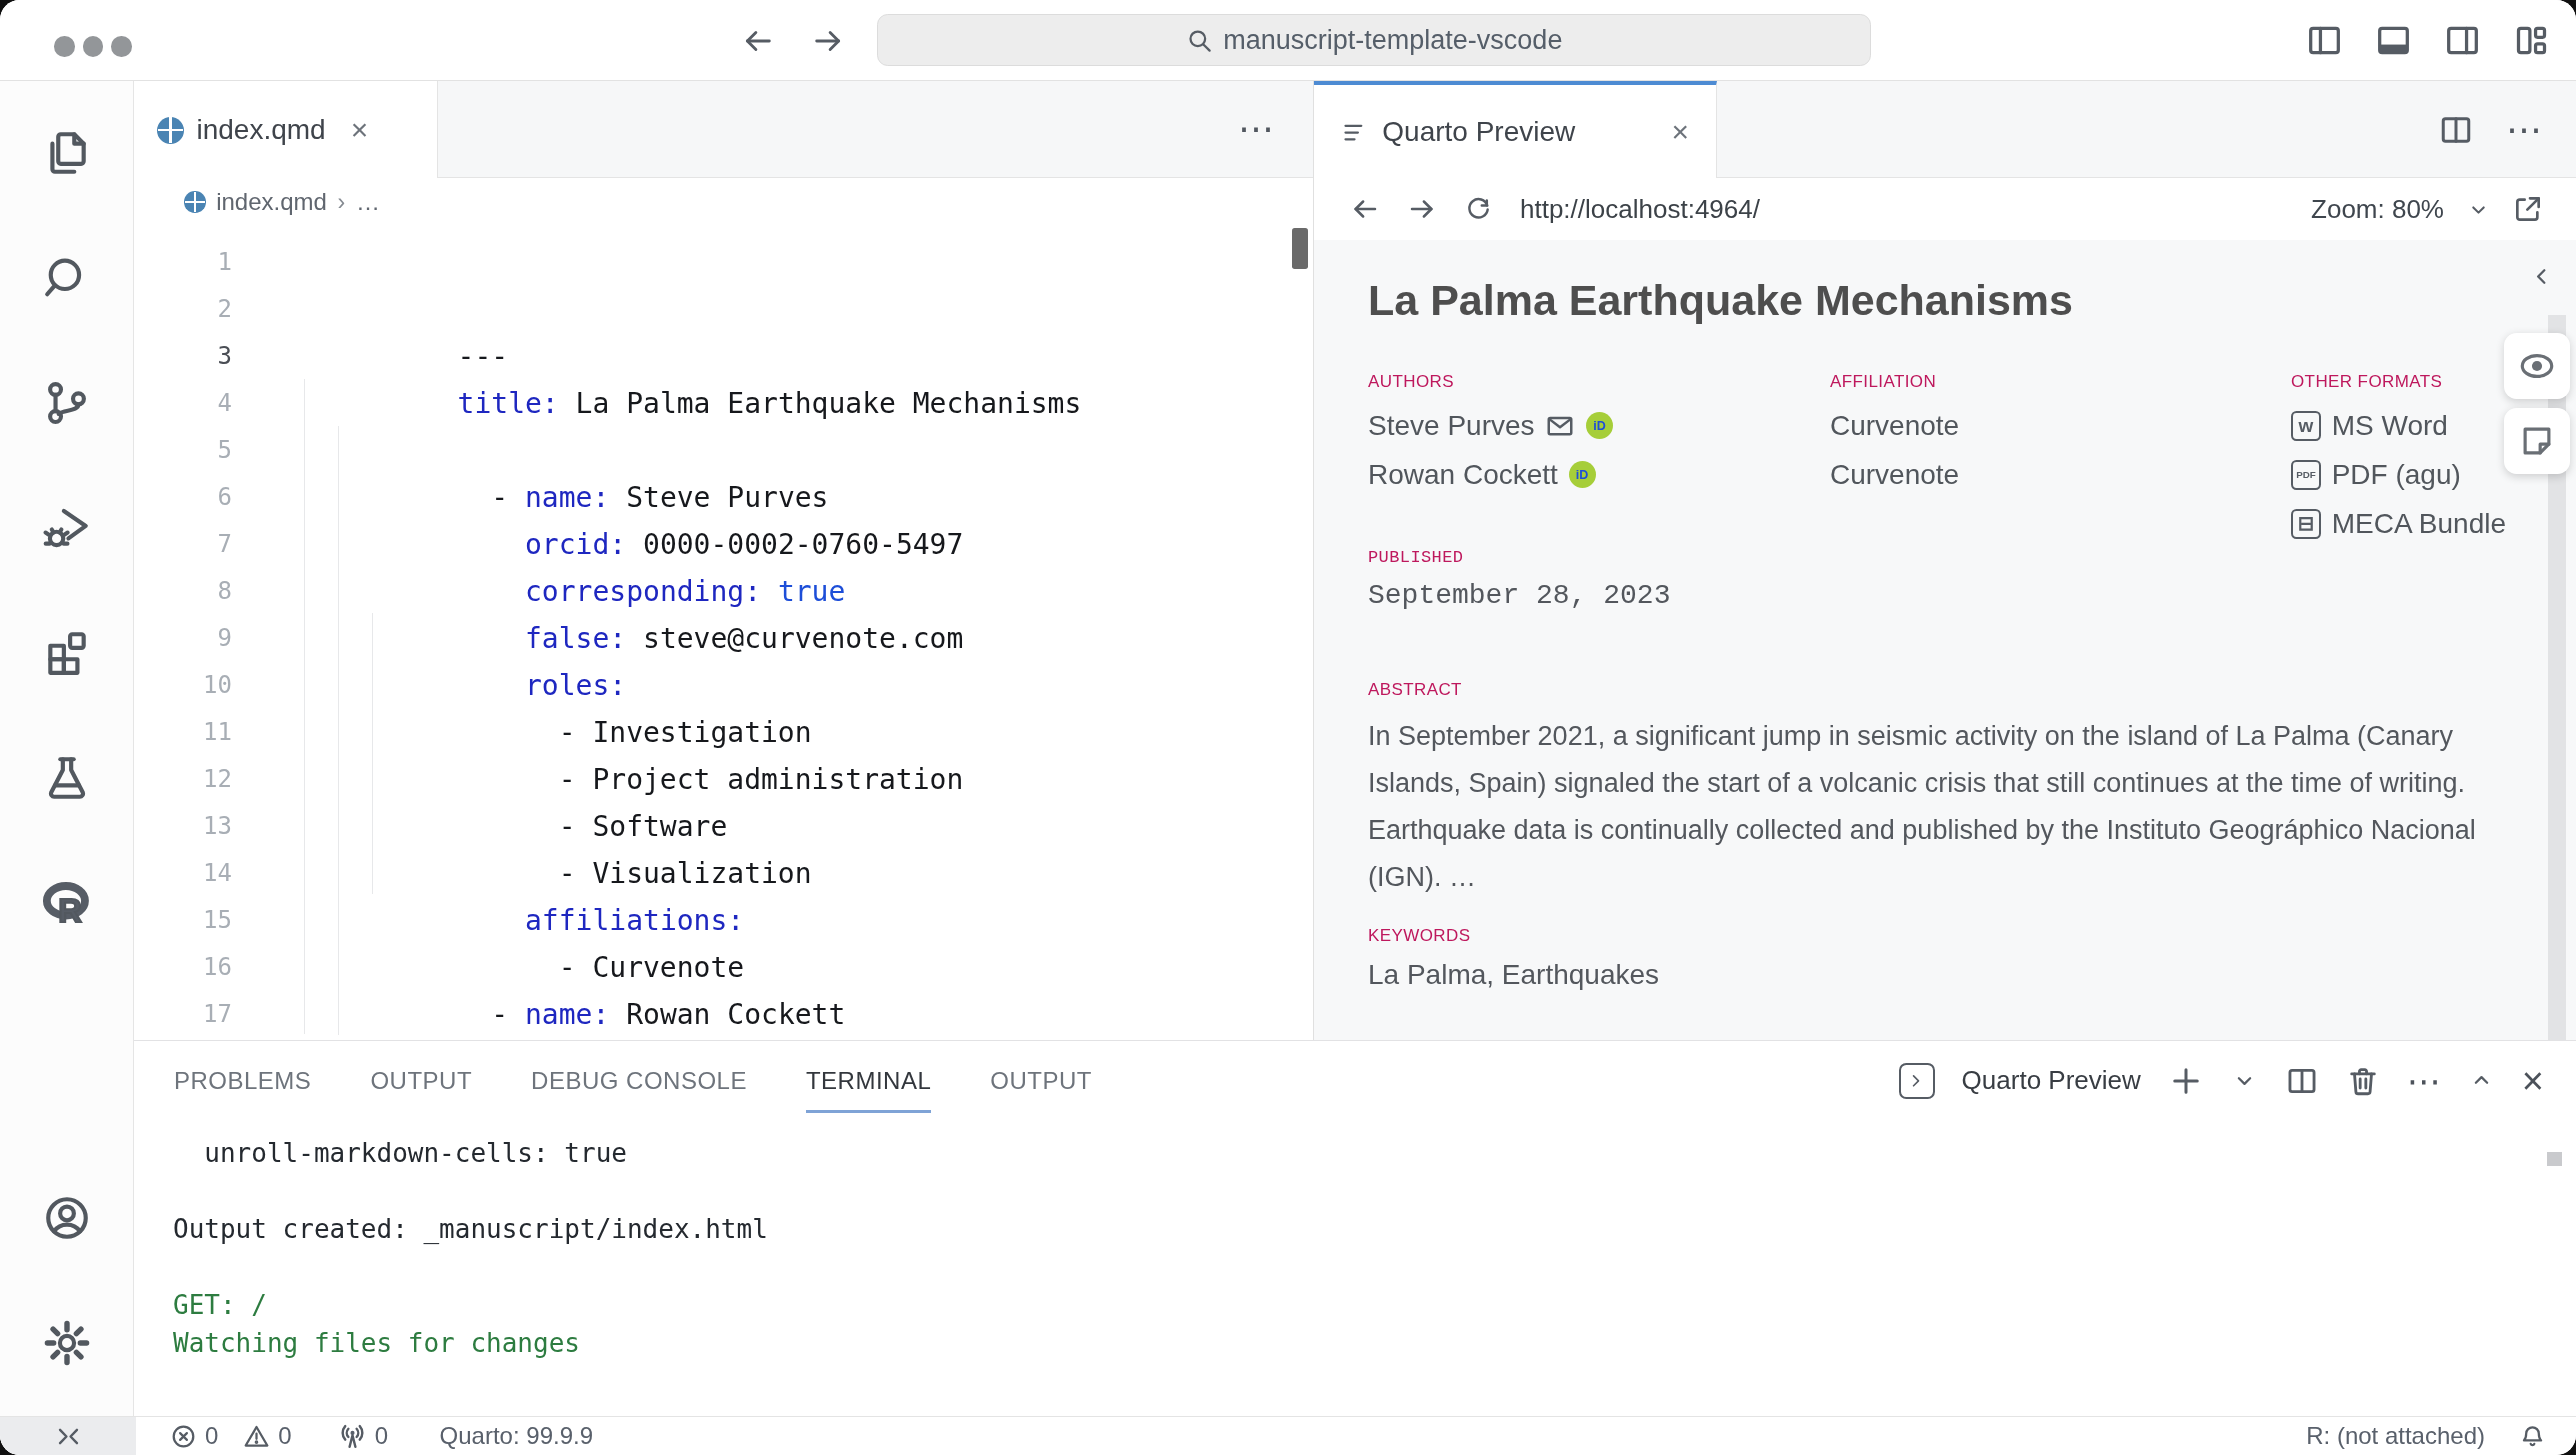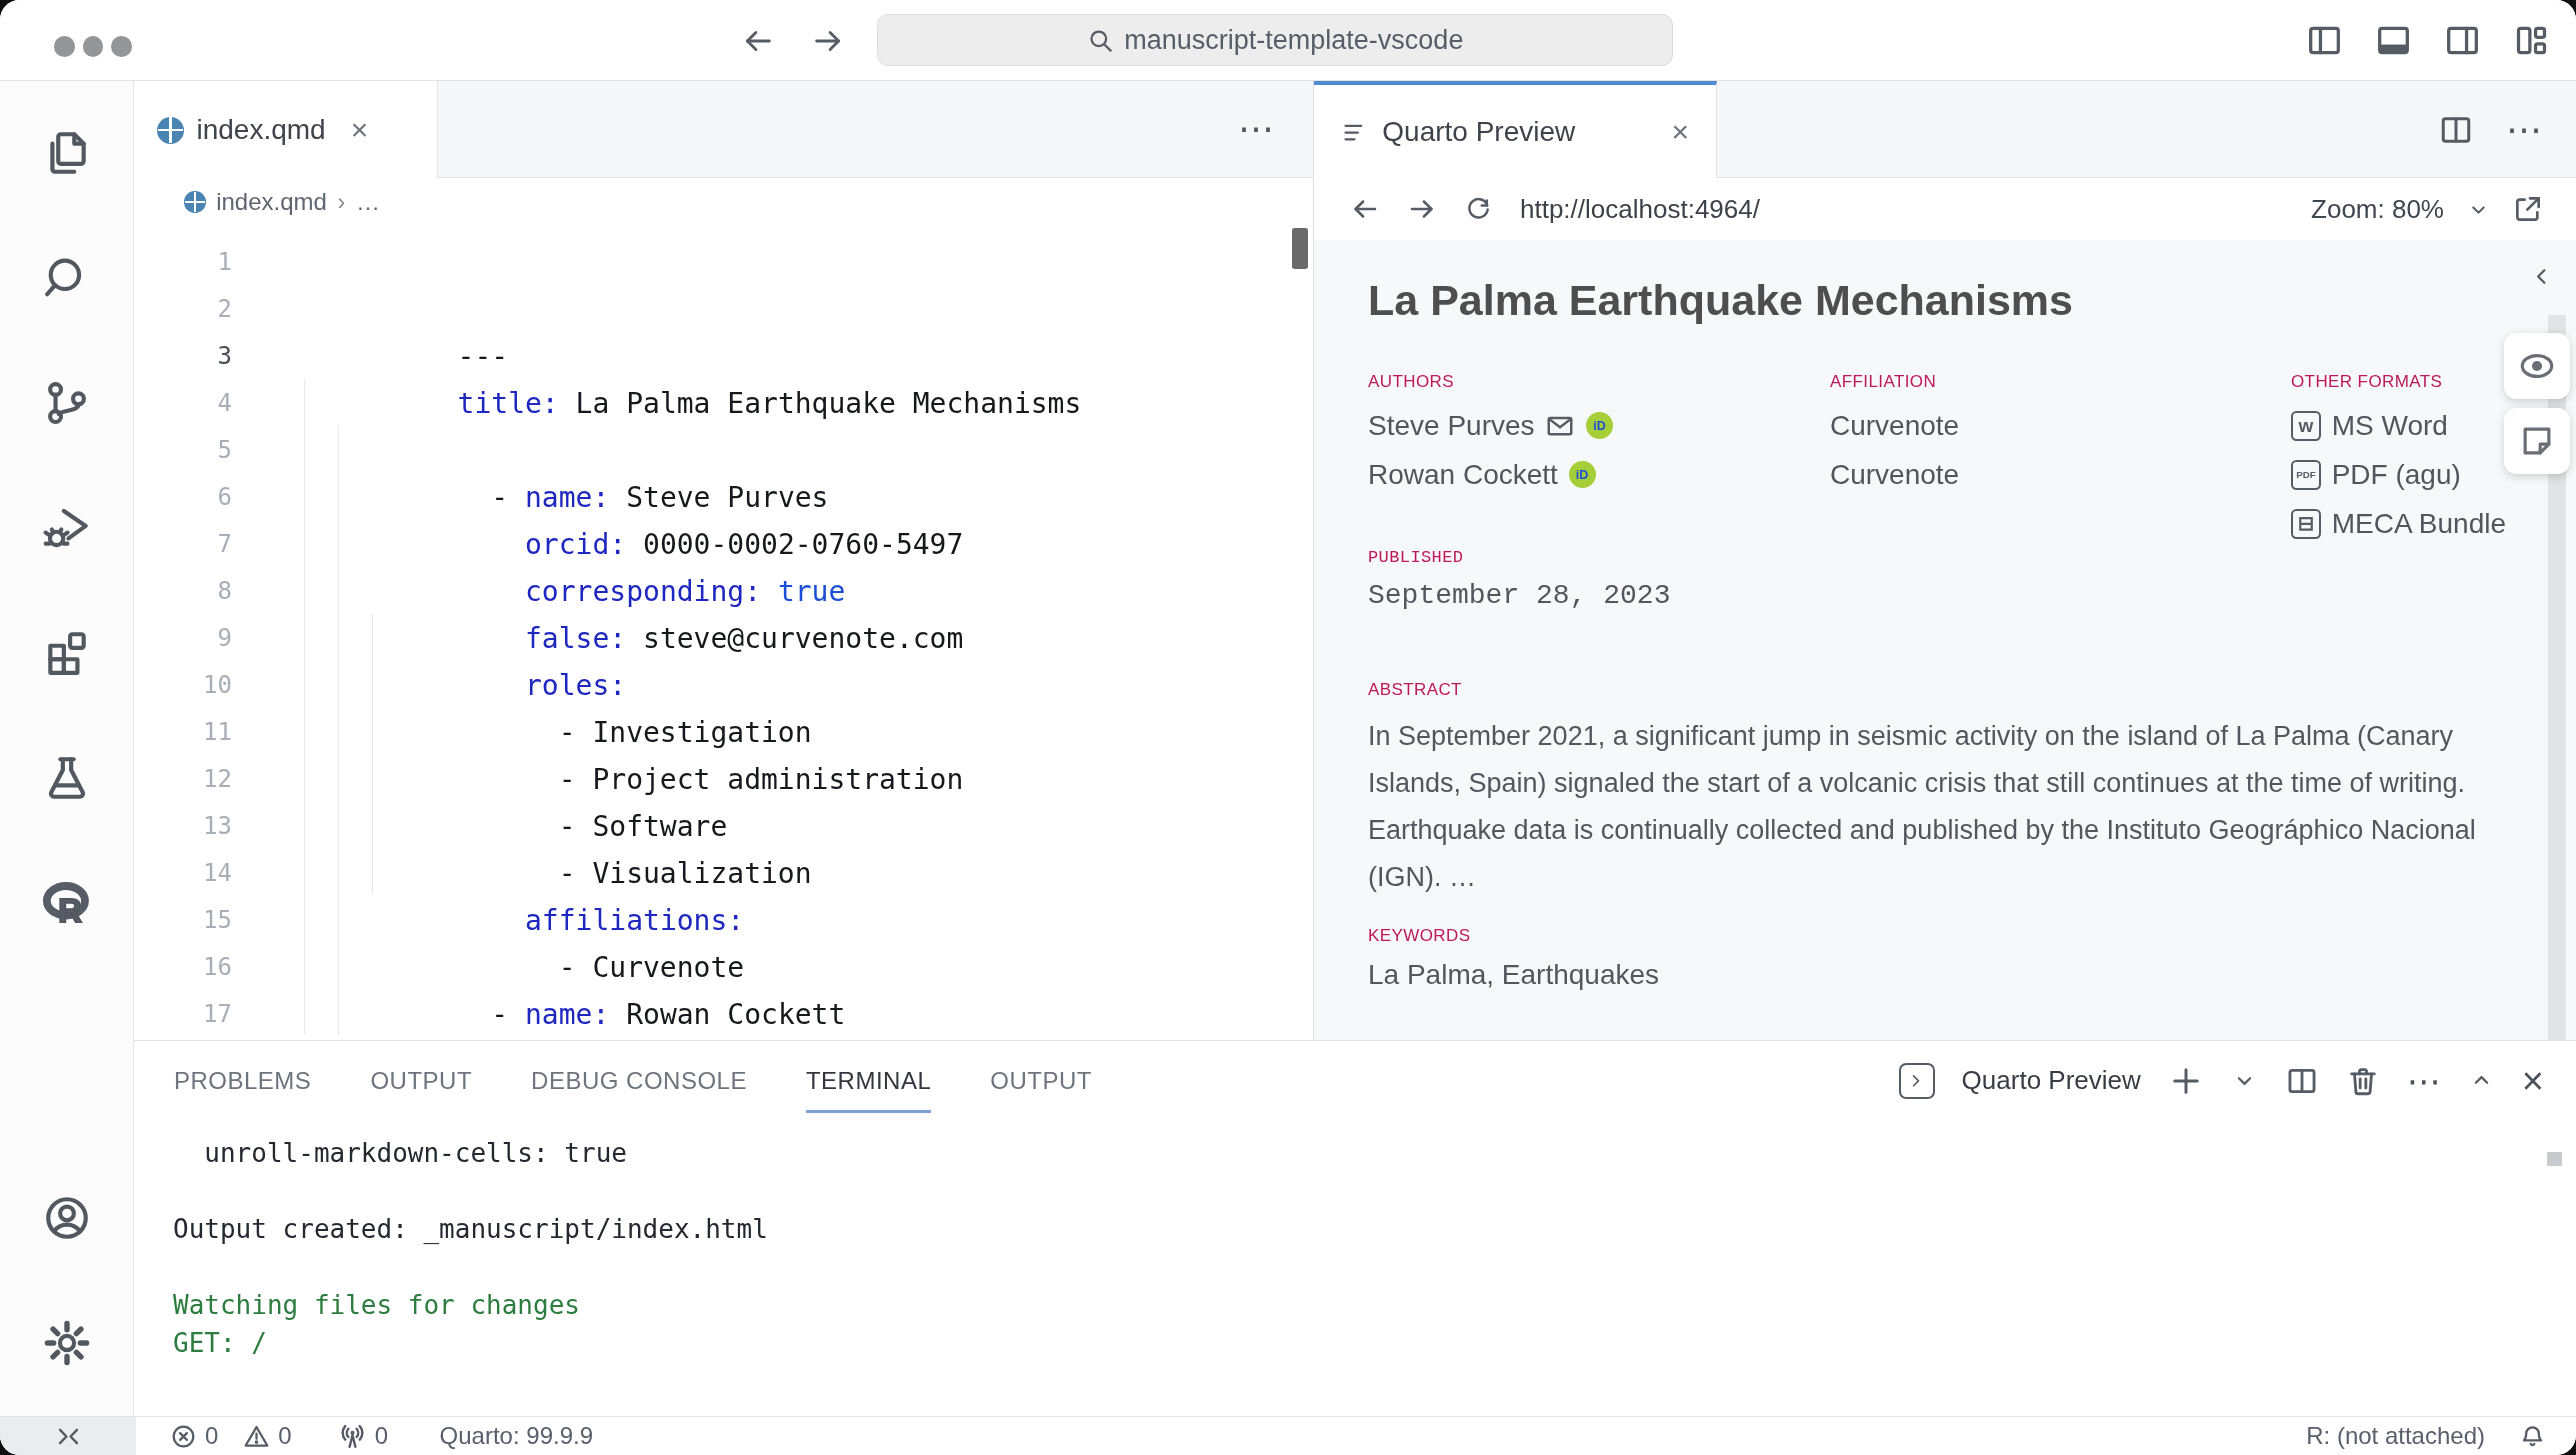--- a/index.html
+++ b/index.html
@@ -6,21 +6,21 @@
   .window, .window *{box-sizing:border-box;}
   .window{position:relative;width:2576px;height:1455px;background:#fff;border-radius:19.7px;
     overflow:hidden;font-family:"Liberation Sans",sans-serif;-webkit-font-smoothing:antialiased;}
   svg.ic{stroke:#565c64;fill:none;stroke-width:2;stroke-linecap:round;stroke-linejoin:round;display:block;}
 
   
   .titlebar{position:absolute;left:0;top:0;width:2576px;height:81px;background:#fff;border-bottom:1.3px solid #e2e2e2;}
   .traffic{position:absolute;left:54px;top:36px;display:flex;gap:8px;}
   .tl-dot{width:20.6px;height:20.6px;border-radius:50%;background:#939699;}
   .nav-arrows{position:absolute;left:741px;top:0;height:81px;display:flex;align-items:center;gap:36px;}
-  .cmd-center{position:absolute;left:877px;top:14.3px;width:796px;height:52px;background:#ededed;
+  .cmd-center{position:absolute;left:877px;top:14.3px;width:994px;height:52px;background:#ededed;
     border:1.3px solid #dcdcdc;border-radius:10.7px;display:flex;align-items:center;justify-content:center;
     gap:10.7px;color:#555e69;font-size:27px;}
   .tb-actions{position:absolute;right:25px;top:0;height:81px;display:flex;align-items:center;gap:30px;}
 
   
   .activitybar{position:absolute;left:0;top:81px;width:134px;height:1335px;background:#fcfcfc;
     border-right:1.3px solid #e5e5e5;display:flex;flex-direction:column;align-items:center;
     padding-top:47px;padding-bottom:48px;gap:75px;}
   .ab-spacer{flex:1;}
   .activitybar svg{stroke:#52585f;}
@@ -580,22 +580,22 @@
           </svg>
         </span>
       <span class="glyph-btn" style="font-size:38px;">×</span>
     </div>
     <div class="term-out">
 
     <div class="term-line" data-c="default">  unroll-markdown-cells: true</div>
         <div class="term-line" data-c="default"></div>
         <div class="term-line" data-c="default">Output created: _manuscript/index.html</div>
         <div class="term-line" data-c="default"></div>
+        <div class="term-line" data-c="green">GET: /</div>
         <div class="term-line" data-c="green">Watching files for changes</div>
-        <div class="term-line" data-c="green">GET: /</div>
       </div>
     <div class="term-thumb"></div>
   </div>
 
   <div class="statusbar">
     <div class="remote-box">
       <svg class="ic" width="29" height="29" viewBox="0 0 24 24" stroke="#4b5158" stroke-width="2.2">
           <path d="M5 6.5l5.3 5.5L5 17.5"></path>
           <path d="M19 6.5 13.7 12 19 17.5"></path>
         </svg>

